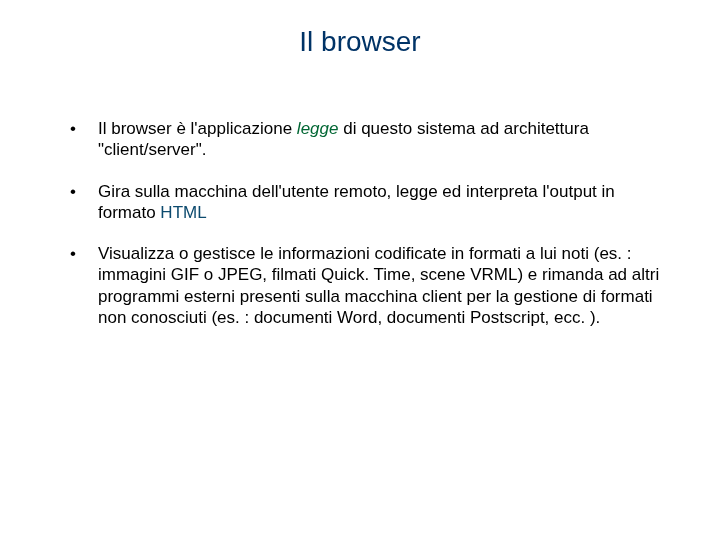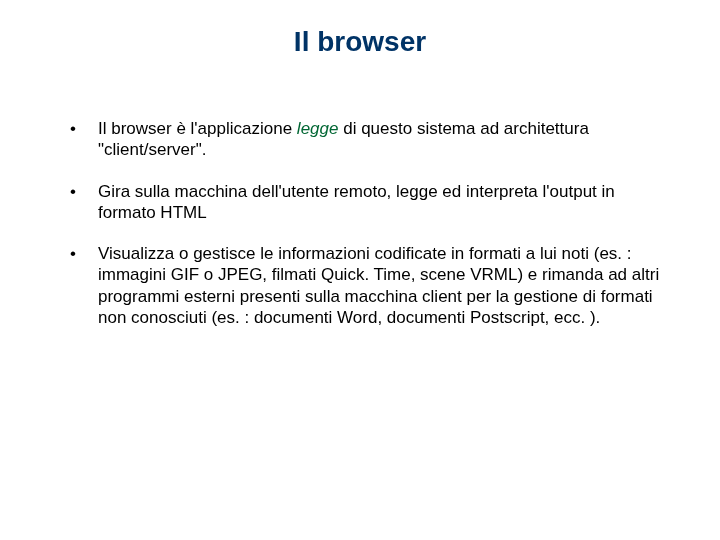--- a/index.html
+++ b/index.html
@@ -14,21 +14,21 @@
   }
   .slide {
     width: 720px;
     height: 540px;
     box-sizing: border-box;
     padding: 20px 50px 20px 50px;
   }
   .title {
     text-align: center;
     font-size: 28px;
-    font-weight: bold;
+    font-weight: normal;
     color: #003366;
     margin-top: 6px;
     margin-bottom: 60px;
   }
   ul.bullets {
     list-style: none;
     padding: 0;
     margin: 0;
   }
   ul.bullets > li {
@@ -44,21 +44,21 @@
     left: 20px;
     top: 0;
     font-size: 17px;
     color: #000;
   }
   .italic-green {
     font-style: italic;
     color: #006633;
   }
   .green {
-    color: #000000;
+    color: #0c4a6e;
   }
 </style>
 </head>
 <body>
 
 <div class="slide">
   <div class="title">Il browser</div>
 
   <ul class="bullets">
     <li>

